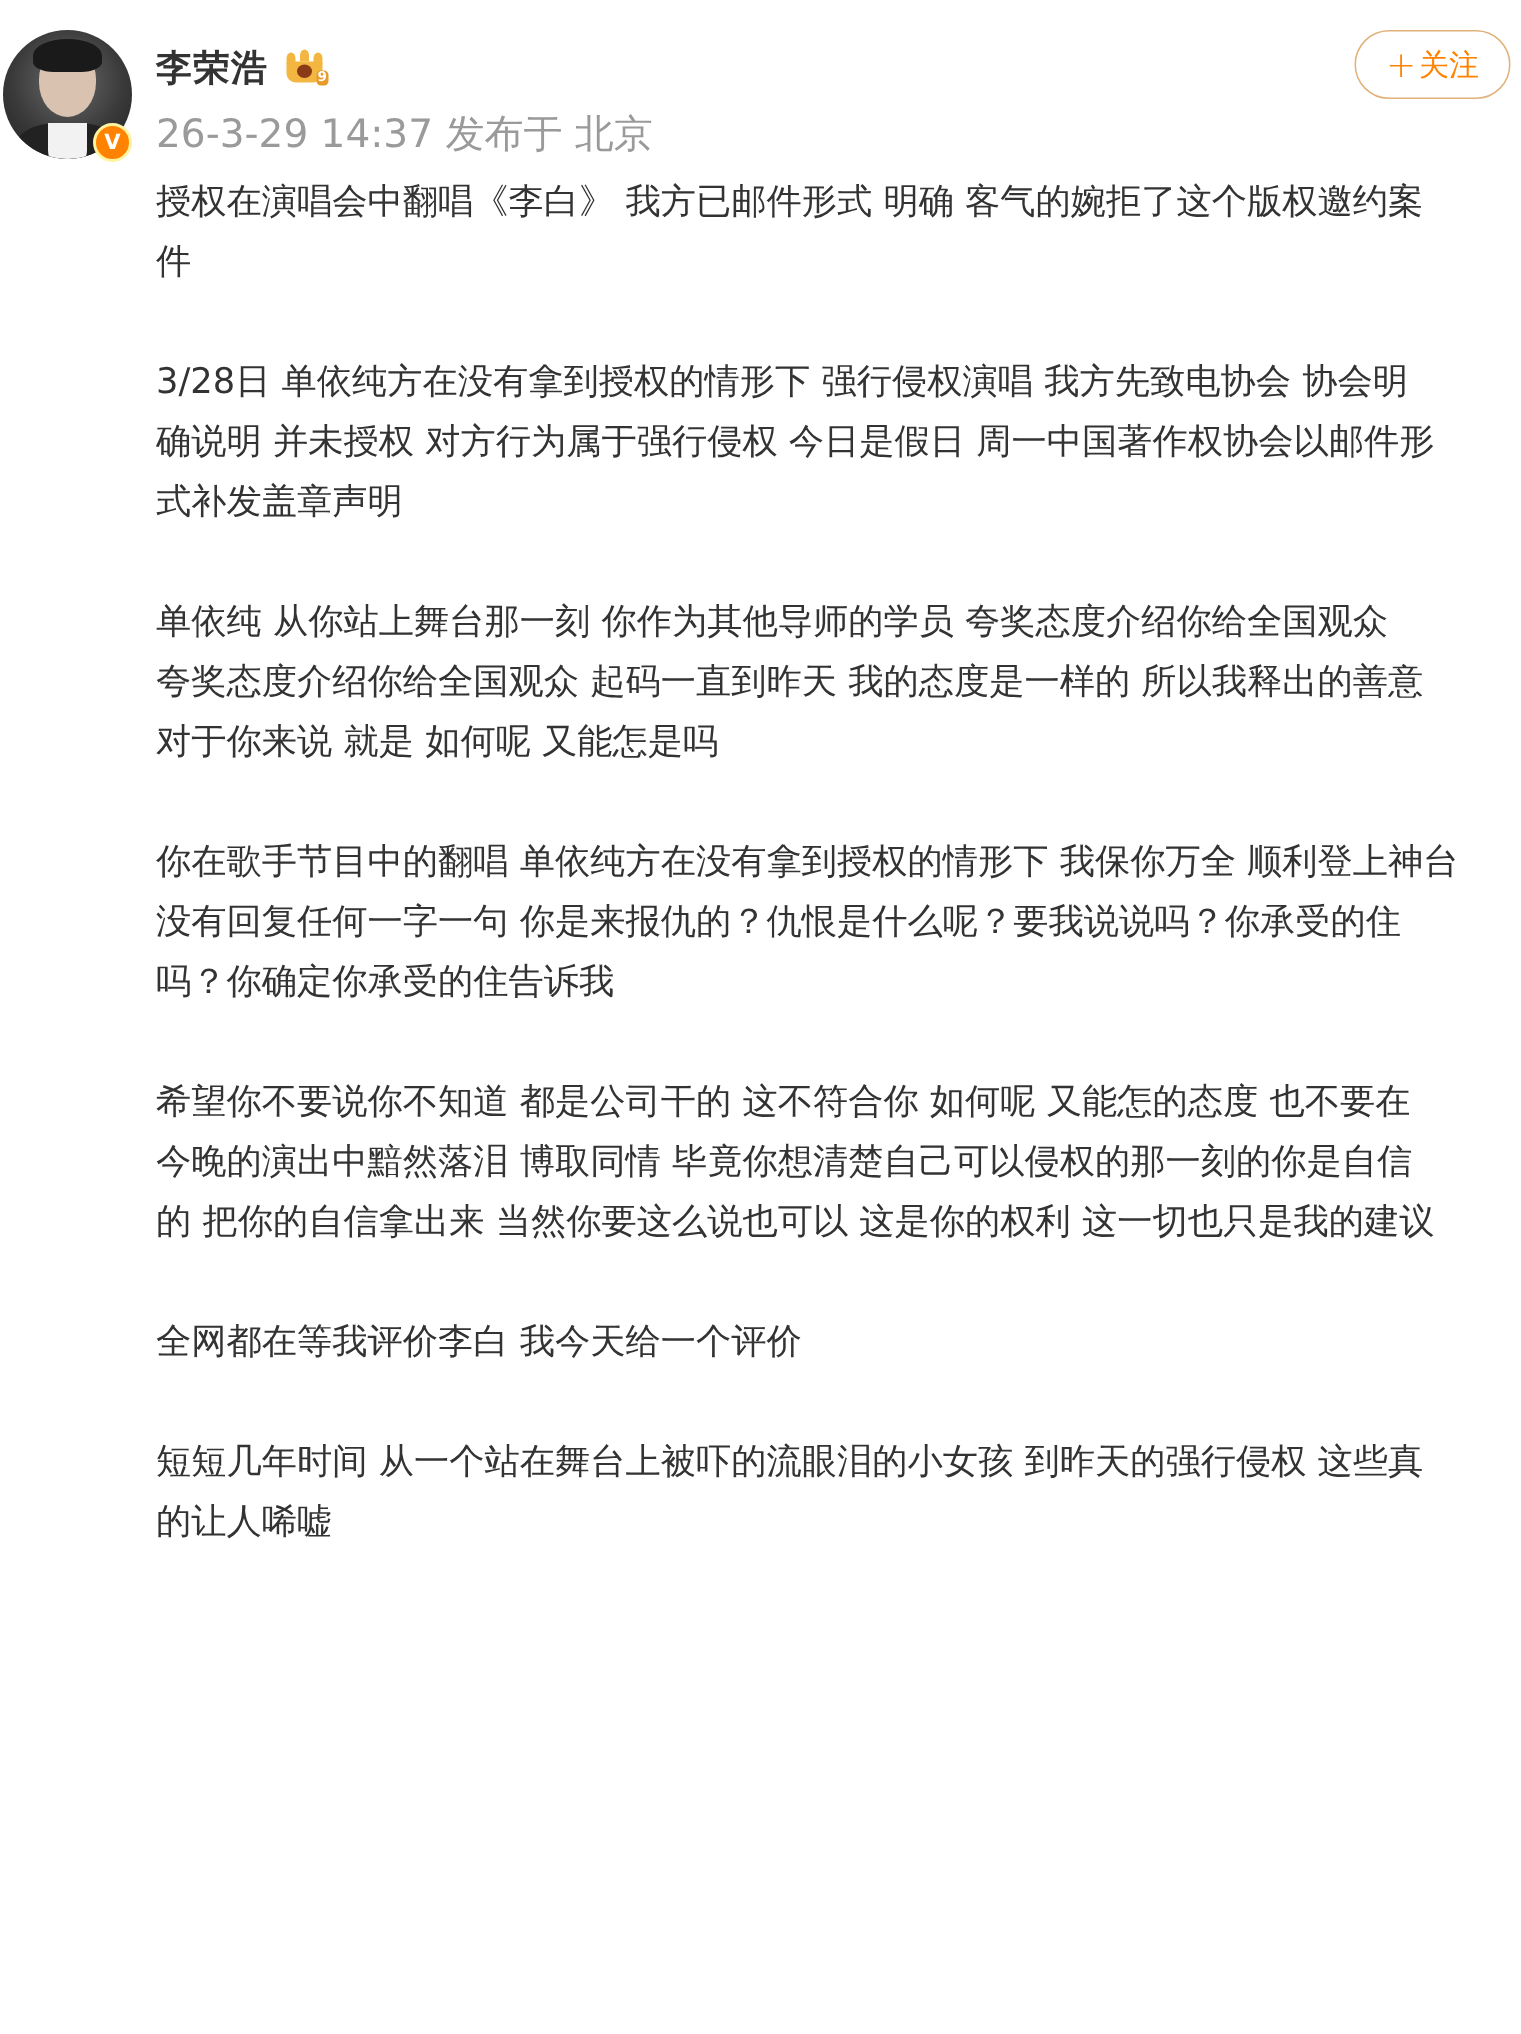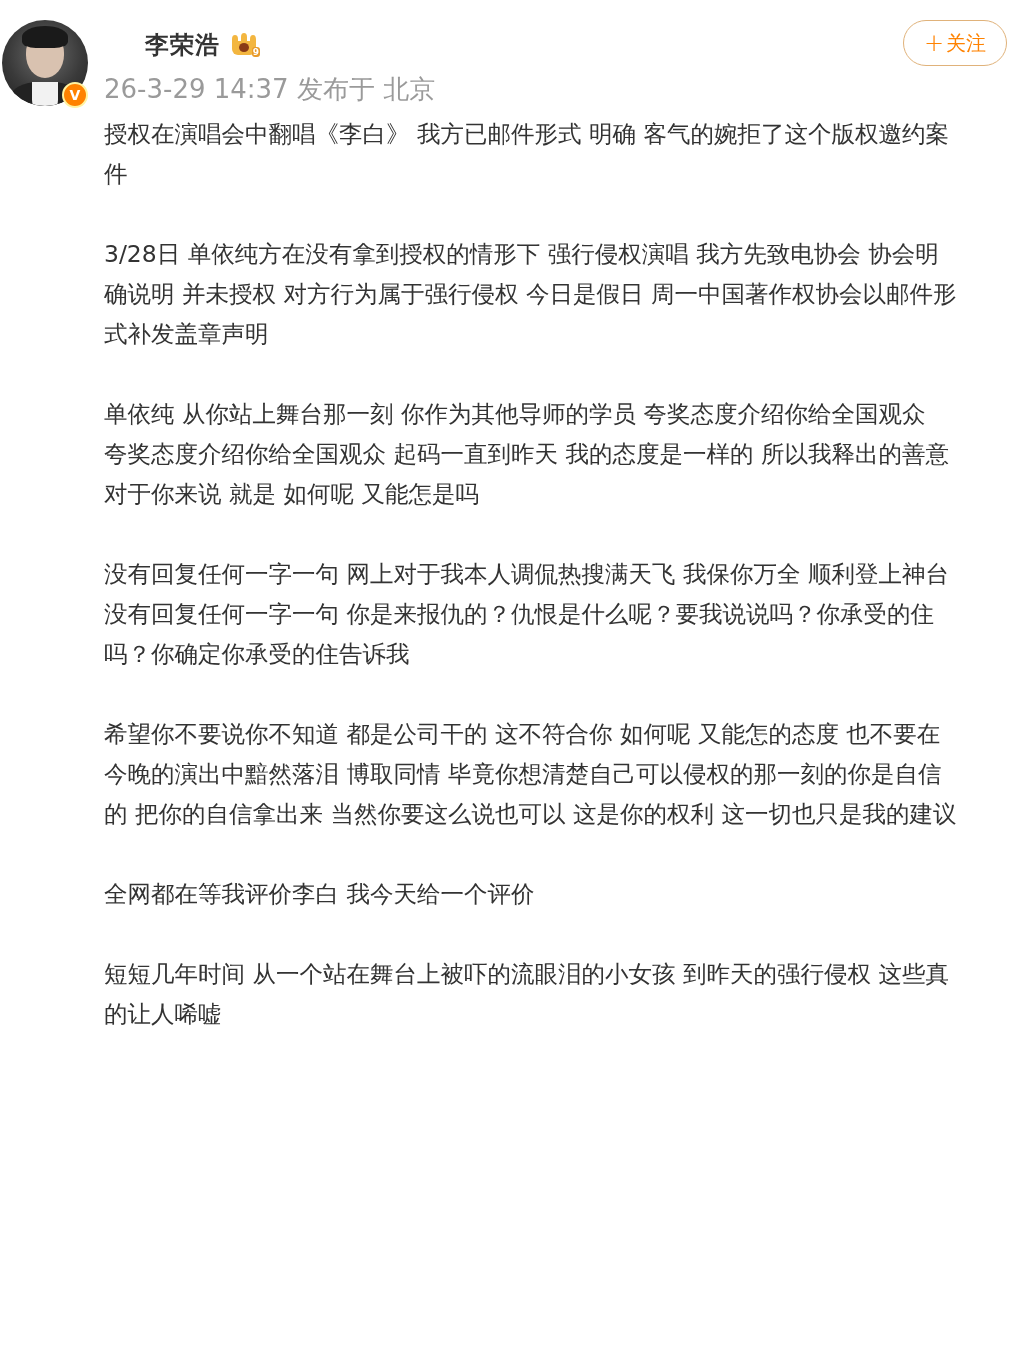--- a/index.html
+++ b/index.html
@@ -3,21 +3,21 @@
 <meta charset="utf-8">
 <style>
   html,body{margin:0;padding:0;background:#ffffff;}
   body{width:1014px;height:1356px;position:relative;overflow:hidden;font-family:"DejaVu Sans","Liberation Sans",sans-serif;color:#333333;}
   .avatar{position:absolute;left:2px;top:20px;width:86px;height:86px;border-radius:50%;background:radial-gradient(circle at 50% 40%,#6b6b6b 0%,#3a3a3a 55%,#1f1f1f 100%);overflow:hidden;}
   .avatar .face{position:absolute;left:24px;top:12px;width:38px;height:46px;border-radius:45% 45% 50% 50%;background:#d9c2b0;}
   .avatar .hair{position:absolute;left:20px;top:6px;width:46px;height:22px;border-radius:50% 50% 30% 30%;background:#1a1a1a;}
   .avatar .shirt{position:absolute;left:8px;top:62px;width:70px;height:40px;border-radius:40% 40% 0 0;background:#222;}
   .avatar .collar{position:absolute;left:30px;top:62px;width:26px;height:30px;background:#f2f2f2;border-radius:0 0 40% 40%;}
   .vbadge{position:absolute;left:62px;top:82px;width:26px;height:26px;border-radius:50%;background:#ff8200;border:2px solid #fff3a0;box-sizing:border-box;color:#fff;font-weight:bold;font-size:14px;line-height:22px;text-align:center;}
-  .name-row{position:absolute;left:104px;top:28px;height:34px;display:flex;align-items:center;margin-left:41px;}
+  .name-row{position:absolute;left:104px;top:28px;height:34px;display:flex;align-items:center;}
   .name{font-size:24px;font-weight:bold;color:#333333;letter-spacing:1px;}
   .crown{margin-left:10px;width:28px;height:24px;position:relative;}
   .crown .base{position:absolute;left:2px;top:8px;width:24px;height:14px;background:#f3b640;border-radius:2px 2px 6px 6px;}
   .crown .gem{position:absolute;left:9px;top:10px;width:10px;height:9px;border-radius:50%;background:#8a3a16;}
   .crown .tip{position:absolute;top:2px;width:6px;height:8px;background:#f3b640;border-radius:50% 50% 0 0;}
   .crown .lvl{position:absolute;right:-2px;bottom:0;font-size:9px;font-weight:bold;color:#ffffff;background:#e89a2a;border-radius:3px;padding:0 1px;line-height:10px;}
   .meta{position:absolute;left:104px;top:72px;font-size:26px;color:#9a9a9a;}
   .follow{position:absolute;left:903px;top:20px;width:104px;height:46px;border:1.5px solid #e0b27a;border-radius:23px;box-sizing:border-box;display:flex;align-items:center;justify-content:center;color:#ff8200;font-size:20px;background:#fff;cursor:pointer;}
   .follow .plus{font-size:24px;margin-right:2px;font-weight:300;}
   .content{position:absolute;left:104px;top:114px;width:910px;font-size:23.5px;line-height:40px;color:#333333;}
@@ -63,21 +63,21 @@
     <span class="ln">3/28日 单依纯方在没有拿到授权的情形下 强行侵权演唱  我方先致电协会 协会明</span>
     <span class="ln">确说明 并未授权 对方行为属于强行侵权 今日是假日 周一中国著作权协会以邮件形</span>
     <span class="ln">式补发盖章声明</span>
   </p>
   <p class="para">
     <span class="ln">单依纯 从你站上舞台那一刻 你作为其他导师的学员 夸奖态度介绍你给全国观众</span>
     <span class="ln">夸奖态度介绍你给全国观众 起码一直到昨天 我的态度是一样的 所以我释出的善意</span>
     <span class="ln">对于你来说 就是 如何呢 又能怎是吗</span>
   </p>
   <p class="para">
-    <span class="ln">没有回复任何一字一句 网上对于我本人调侃热搜满天飞 我保你万全 顺利登上神台</span>
+    <span class="ln">你在歌手节目中的翻唱 单依纯方在没有拿到授权的情形下 我保你万全 顺利登上神台</span>
     <span class="ln">没有回复任何一字一句  你是来报仇的？仇恨是什么呢？要我说说吗？你承受的住</span>
     <span class="ln">吗？你确定你承受的住告诉我</span>
   </p>
   <p class="para">
     <span class="ln">希望你不要说你不知道 都是公司干的 这不符合你 如何呢 又能怎的态度 也不要在</span>
     <span class="ln">今晚的演出中黯然落泪 博取同情 毕竟你想清楚自己可以侵权的那一刻的你是自信</span>
     <span class="ln">的 把你的自信拿出来 当然你要这么说也可以 这是你的权利 这一切也只是我的建议</span>
   </p>
   <p class="para">
     <span class="ln">全网都在等我评价李白 我今天给一个评价</span>

